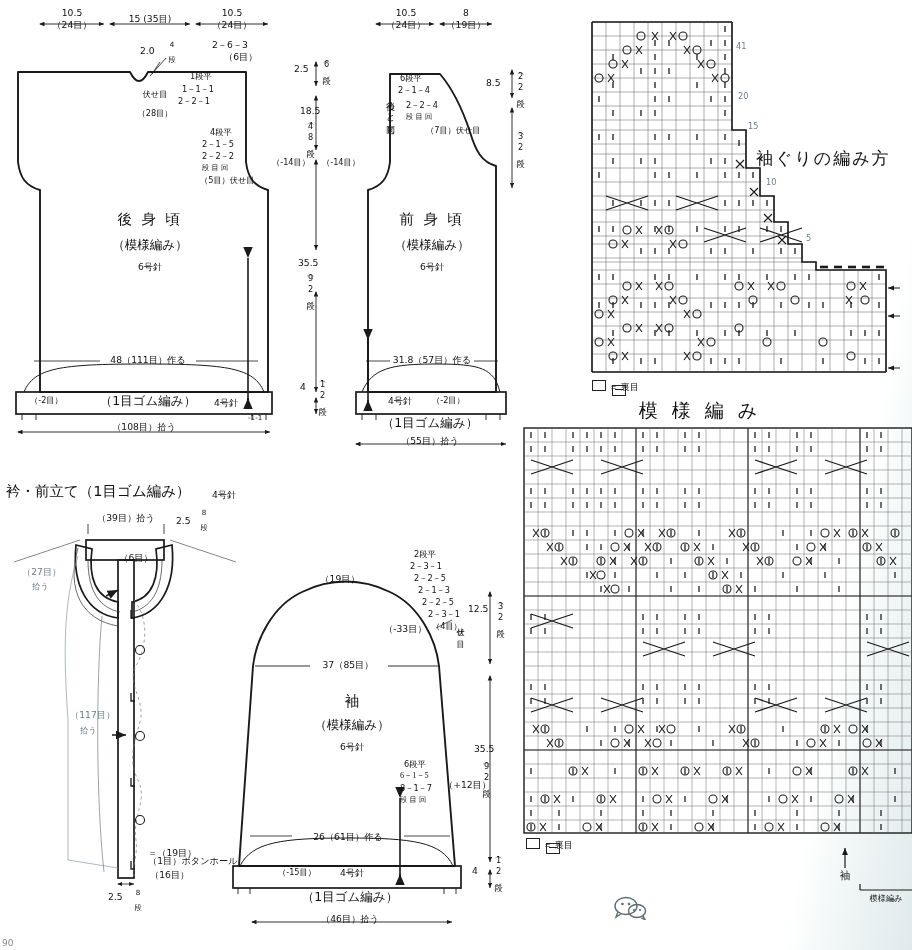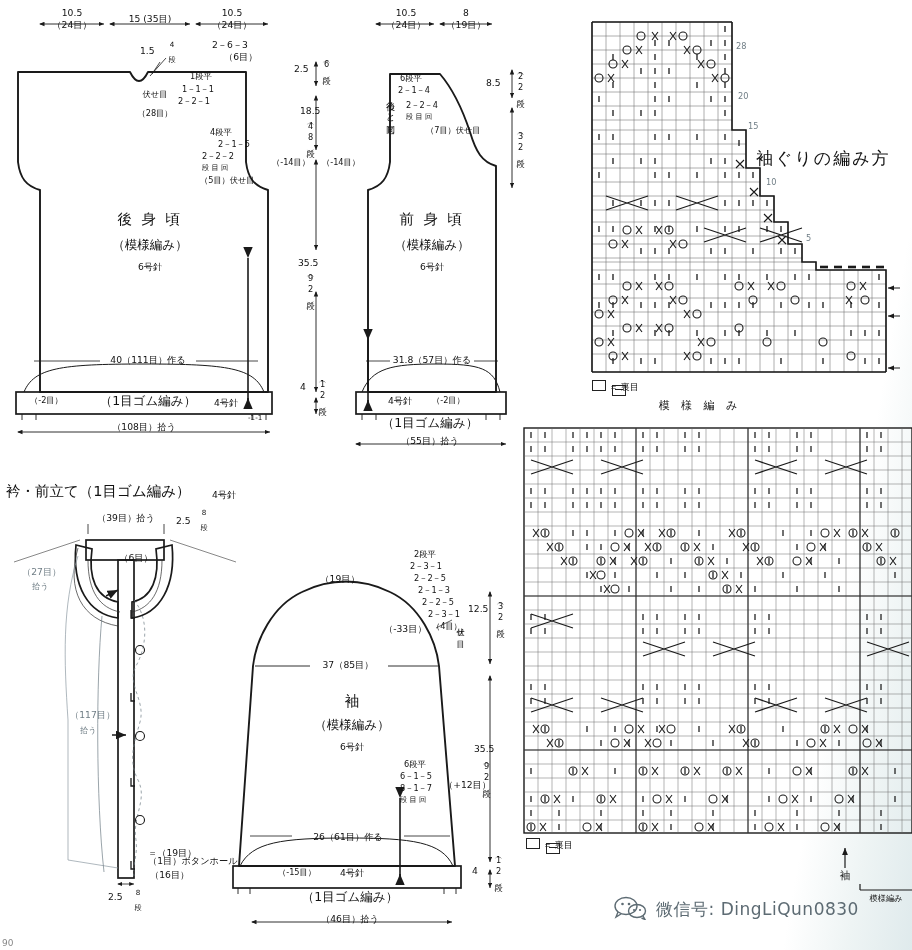--- a/index.html
+++ b/index.html
@@ -19,21 +19,21 @@
   .t10{font-size:10.5px;}
   .t12{font-size:12.5px;}
   .t14{font-size:14.5px;}
   .t17{font-size:17px;}
   .ctr{text-align:center;transform:translateX(-50%);}
   .big{letter-spacing:2.5px;}
   .vert{writing-mode:vertical-rl;text-orientation:upright;letter-spacing:1px;}
   .fade{color:#6f7d85;}
   .wm{position:absolute;color:#5d6b73;font-size:17px;letter-spacing:.5px;}
   .wmbox{position:absolute;}
-  .stitchtitle{position:absolute;font-size:11px;letter-spacing:4px;}
+  .stitchtitle{position:absolute;font-size:19px;letter-spacing:4px;}
   .legend{position:absolute;font-size:9px;}
   .legbox{display:inline-block;width:12px;height:9px;border:1px solid #222;vertical-align:-1px;}
   .legbox2{display:inline-block;width:12px;height:9px;border:1px solid #222;vertical-align:-1px;position:relative;}
   .legbox2:after{content:"";position:absolute;left:2px;right:2px;top:3px;height:1px;background:#222;}
 </style>
 </head>
 <body>
 
 <div id="sheet">
 
@@ -1015,44 +1015,44 @@
     </g>
   </g>
 </svg>
 
 <div class="lbl t9 ctr" style="left:72px;top:8px;">10.5</div>
 <div class="lbl t9 ctr" style="left:72px;top:20px;">（24目）</div>
 <div class="lbl t9 ctr" style="left:150px;top:14px;">15 (35目)</div>
 <div class="lbl t9 ctr" style="left:232px;top:8px;">10.5</div>
 <div class="lbl t9 ctr" style="left:232px;top:20px;">（24目）</div>
 
-<div class="lbl t9" style="left:140px;top:46px;">1.5</div>
+<div class="lbl t9" style="left:140px;top:46px;">2.0</div>
 <div class="lbl t7 vert" style="left:168px;top:40px;height:28px;">4段</div>
 <div class="lbl t8 ctr" style="left:155px;top:78px;margin-top:31px;">（28目）</div>
 <div class="lbl t8 ctr" style="left:155px;top:90px;">伏せ目</div>
 
 <div class="lbl t9" style="left:212px;top:40px;">2－6－3</div>
 <div class="lbl t9" style="left:224px;top:52px;">（6目）</div>
 
 <div class="lbl t8" style="left:190px;top:72px;">1段平</div>
 <div class="lbl t8" style="left:182px;top:85px;">1－1－1</div>
 <div class="lbl t8" style="left:178px;top:97px;">2－2－1</div>
 
 <div class="lbl t8" style="left:210px;top:128px;">4段平</div>
-<div class="lbl t8" style="left:202px;top:140px;margin-left:16px;">2－1－5</div>
+<div class="lbl t8" style="left:202px;top:140px;">2－1－5</div>
 <div class="lbl t8" style="left:202px;top:152px;">2－2－2</div>
 <div class="lbl t7" style="left:202px;top:164px;">段 目 回</div>
 <div class="lbl t8" style="left:200px;top:176px;">（5目）伏せ目</div>
 <div class="lbl t8" style="left:272px;top:158px;">（-14目）</div>
 
 <div class="lbl t14 big ctr" style="left:150px;top:212px;">後 身 頃</div>
 <div class="lbl t12 ctr" style="left:150px;top:238px;">（模様編み）</div>
 <div class="lbl t9 ctr" style="left:150px;top:262px;">6号針</div>
 
-<div class="lbl t9 ctr" style="left:148px;top:355px;">40（111目）作る</div>
+<div class="lbl t9 ctr" style="left:148px;top:355px;">48（111目）作る</div>
 <div class="lbl t12 ctr" style="left:148px;top:394px;">（1目ゴム編み）</div>
 <div class="lbl t9" style="left:214px;top:398px;">4号針</div>
 <div class="lbl t8" style="left:30px;top:396px;">（-2目）</div>
 <div class="lbl t9 ctr" style="left:144px;top:422px;">（108目）拾う</div>
 <div class="lbl t7" style="left:248px;top:414px;">-1-1</div>
 
 <div class="lbl t9 ctr" style="left:406px;top:8px;">10.5</div>
 <div class="lbl t9 ctr" style="left:406px;top:20px;">（24目）</div>
 <div class="lbl t9 ctr" style="left:466px;top:8px;">8</div>
 <div class="lbl t9 ctr" style="left:466px;top:20px;">（19目）</div>
@@ -1115,40 +1115,40 @@
 <div class="lbl t8" style="left:432px;top:622px;">（4目）</div>
 <div class="lbl t8 vert" style="left:456px;top:622px;height:32px;">伏せ目</div>
 <div class="lbl t9" style="left:384px;top:624px;">（-33目）</div>
 <div class="lbl t9 ctr" style="left:348px;top:660px;">37（85目）</div>
 
 <div class="lbl t14 ctr" style="left:352px;top:694px;">袖</div>
 <div class="lbl t12 ctr" style="left:352px;top:718px;">（模様編み）</div>
 <div class="lbl t9 ctr" style="left:352px;top:742px;">6号針</div>
 
 <div class="lbl t8" style="left:404px;top:760px;">6段平</div>
-<div class="lbl t8" style="left:400px;top:772px;">6－1－5</div>
+<div class="lbl t8" style="left:400px;top:772px;font-family:Liberation Serif, serif;">6－1－5</div>
 <div class="lbl t8" style="left:400px;top:784px;">8－1－7</div>
 <div class="lbl t7" style="left:400px;top:796px;">段 目 回</div>
 <div class="lbl t9" style="left:444px;top:780px;">（+12目）</div>
 
 <div class="lbl t9 ctr" style="left:348px;top:832px;">26（61目）作る</div>
 <div class="lbl t8" style="left:278px;top:868px;">（-15目）</div>
 <div class="lbl t9" style="left:340px;top:868px;">4号針</div>
 <div class="lbl t12 ctr" style="left:350px;top:890px;">（1目ゴム編み）</div>
 <div class="lbl t9 ctr" style="left:350px;top:914px;">（46目）拾う</div>
 
 <div class="lbl t9" style="left:468px;top:604px;">12.5</div>
 <div class="lbl t8 vert" style="left:496px;top:600px;height:38px;">（32段）</div>
 <div class="lbl t9" style="left:474px;top:744px;">35.5</div>
 <div class="lbl t8 vert" style="left:482px;top:760px;height:38px;">（92段）</div>
 <div class="lbl t9" style="left:472px;top:866px;">4</div>
 <div class="lbl t8 vert" style="left:494px;top:854px;height:34px;">（12段）</div>
 
 <div class="lbl t17" style="left:756px;top:126px;letter-spacing:2px;margin-top:24px;">袖ぐりの編み方</div>
-<div class="lbl t8 fade" style="left:736px;top:42px;">28</div>
+<div class="lbl t8 fade" style="left:736px;top:42px;">41</div>
 <div class="lbl t8 fade" style="left:738px;top:92px;">20</div>
 <div class="lbl t8 fade" style="left:748px;top:122px;">15</div>
 <div class="lbl t8 fade" style="left:766px;top:178px;">10</div>
 <div class="lbl t8 fade" style="left:806px;top:234px;">5</div>
 
 <div class="legend" style="left:592px;top:380px;">
   <span class="legbox"></span>
   <span>＝  裏目</span>
 </div>
 <div style="position:absolute;left:612px;top:380px;">
@@ -1171,15 +1171,14 @@
     <ellipse cx="12" cy="10" rx="11" ry="8.5" fill="none" stroke="#5d6b73" stroke-width="1.4"></ellipse>
     <path d="M4,16 L2,21 L7,18" fill="none" stroke="#5d6b73" stroke-width="1.4"></path>
     <circle cx="8.5" cy="8" r="1.3" fill="#5d6b73"></circle>
     <circle cx="15" cy="8" r="1.3" fill="#5d6b73"></circle>
     <ellipse cx="23" cy="15" rx="8.5" ry="6.5" fill="none" stroke="#5d6b73" stroke-width="1.4"></ellipse>
     <path d="M29,20 L31,23.5 L27.5,22" fill="none" stroke="#5d6b73" stroke-width="1.4"></path>
     <circle cx="20" cy="14" r="1.1" fill="#5d6b73"></circle>
     <circle cx="26" cy="14" r="1.1" fill="#5d6b73"></circle>
   </svg>
 </div>
-<div class="wm" style="left:656px;top:898px;">微信号: DingLiQun0830</div>
 
 </div>
 
 </body></html>

